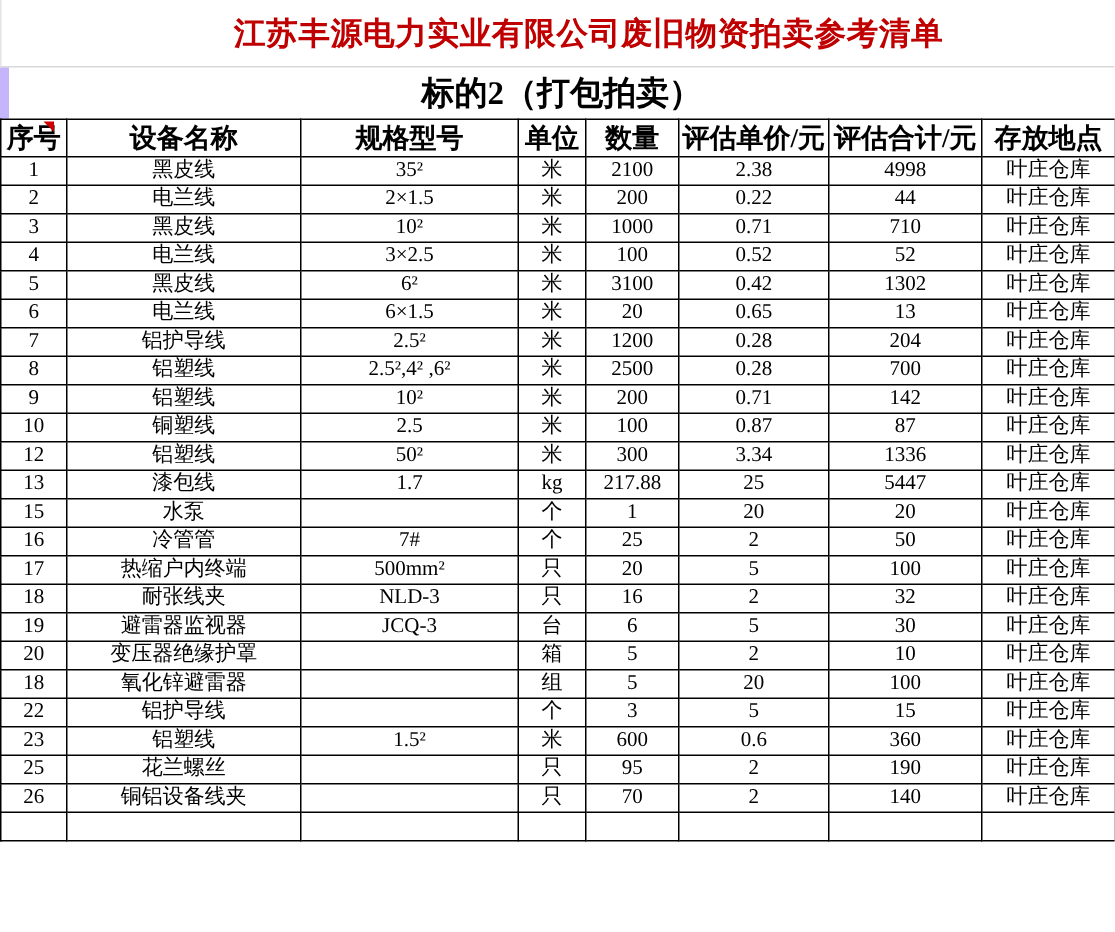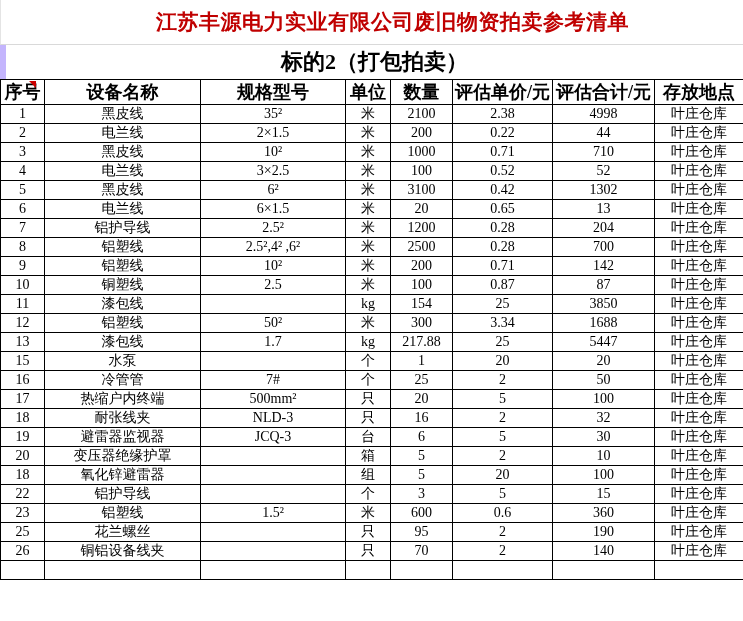--- a/index.html
+++ b/index.html
@@ -206,37 +206,27 @@
           <td>10</td>
           <td>铜塑线</td>
           <td>2.5</td>
           <td>米</td>
           <td>100</td>
           <td>0.87</td>
           <td>87</td>
           <td>叶庄仓库</td>
         </tr>
         <tr>
-          <td>11</td>
-          <td>漆包线</td>
-          <td></td>
-          <td>kg</td>
-          <td>154</td>
-          <td>25</td>
-          <td>3850</td>
-          <td>叶庄仓库</td>
-        </tr>
-        <tr>
           <td>12</td>
           <td>铝塑线</td>
           <td>50²</td>
           <td>米</td>
           <td>300</td>
           <td>3.34</td>
-          <td>1688</td>
+          <td>1336</td>
           <td>叶庄仓库</td>
         </tr>
         <tr>
           <td>13</td>
           <td>漆包线</td>
           <td>1.7</td>
           <td>kg</td>
           <td>217.88</td>
           <td>25</td>
           <td>5447</td>

